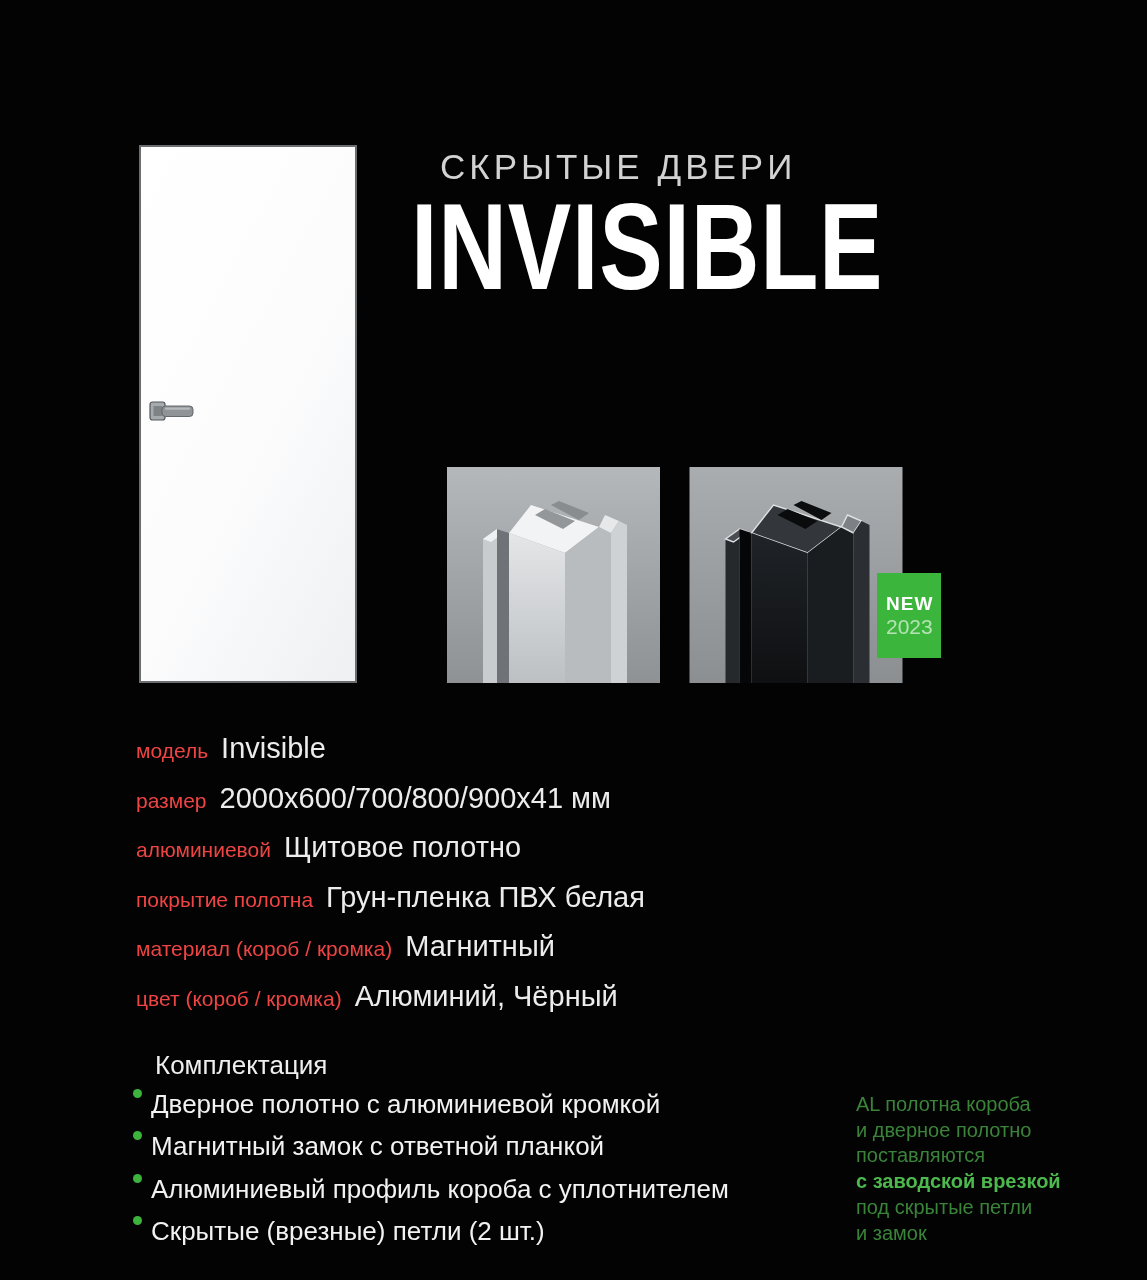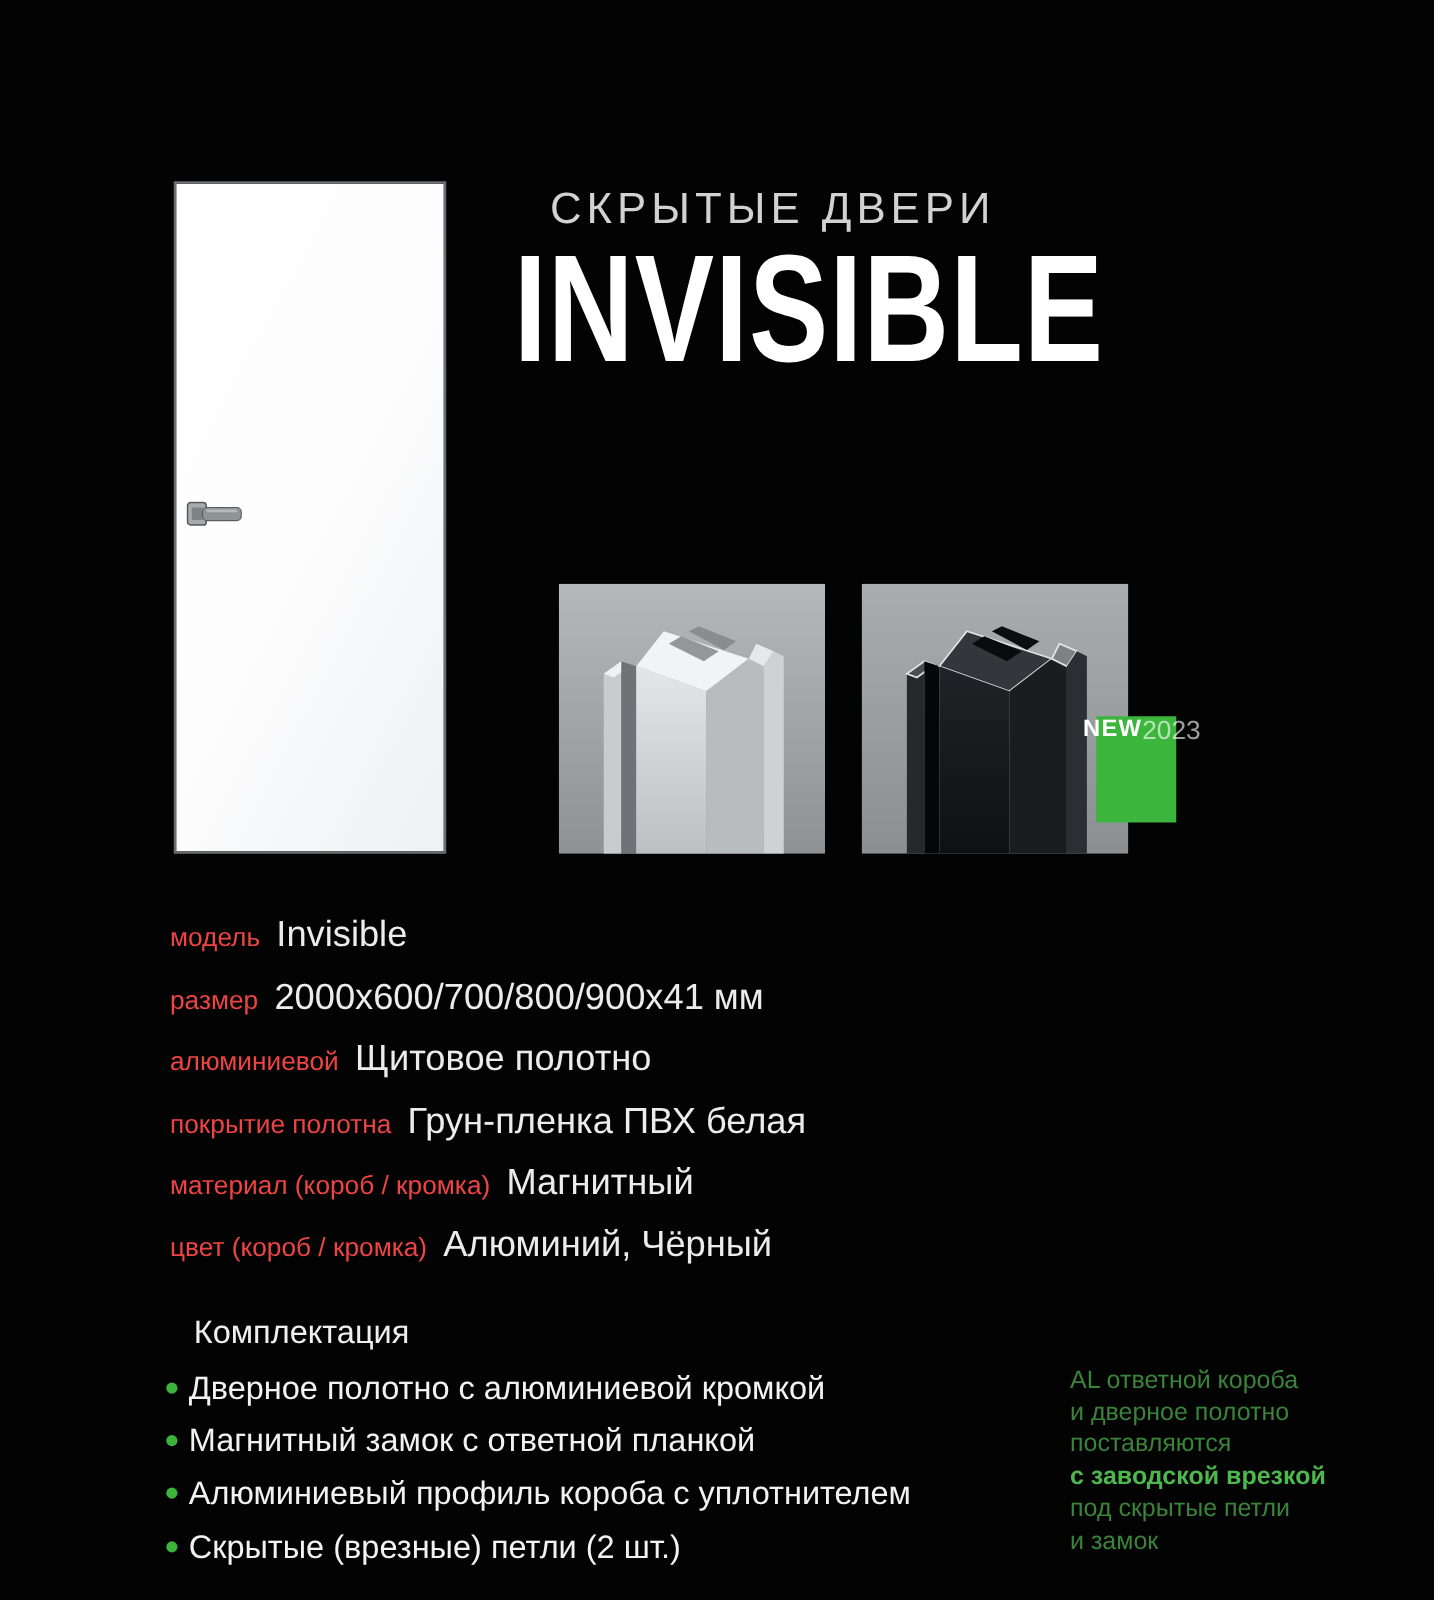--- a/index.html
+++ b/index.html
@@ -56,36 +56,36 @@
   .profile.black .c3 { fill:#7e8184; }
   .profile.black .f4 { fill:#2b2e32; }
   .profile.black .c1, .profile.black .c2, .profile.black .c3 {
     stroke:#dfe2e4; stroke-width:1.4;
   }
 
   
   .badge {
     position:absolute; left:877px; top:573px; width:64px; height:85px;
     background:#3cb53c; z-index:5;
-    display:flex; flex-direction:row; justify-content:center;
+    display:flex; flex-direction:column; justify-content:center;
     padding-left:9px; box-sizing:border-box;
   }
   .badge-l1 { font-weight:bold; color:#ffffff; font-size:19px; letter-spacing:1px; line-height:1.2; }
   .badge-l2 { color:rgba(255,255,255,0.62); font-size:21px; line-height:1.1; }
 
   
   .specs { position:absolute; left:136px; top:726px; }
   .spec-row { line-height:45.6px; white-space:nowrap; }
   .spec-label { font-size:21px; color:#ef4444; margin-right:13px;margin-top:36px; }
   .spec-value { font-size:29px; color:#ececec; }
 
   
   .pkg-heading { position:absolute; left:155px; top:1050px; font-size:26px; color:#efefef;text-align:right; }
   .pkg-list { position:absolute; left:133px; top:1089px; }
-  .pkg-item { display:flex; align-items:center; height:42.4px; }
+  .pkg-item { display:flex; align-items:flex-start; height:42.4px; }
   .dot { width:9px; height:9px; border-radius:50%; background:#3cb43c; margin-right:9px; flex:0 0 auto; }
   .pkg-text { font-size:26px; color:#f2f2f2; white-space:nowrap; }
 
   
   .note { position:absolute; left:856px; top:1092px; }
   .note-line { font-size:20px; line-height:25.7px; color:#3a843a; white-space:nowrap; }
   .note-line.bold { color:#4db84d; font-weight:bold; }
 </style>
 </head>
 <body>
@@ -196,21 +196,21 @@
       <span class="dot"></span>
       <span class="pkg-text">Алюминиевый профиль короба с уплотнителем</span>
     </div>
     <div class="pkg-item">
       <span class="dot"></span>
       <span class="pkg-text">Скрытые (врезные) петли (2 шт.)</span>
     </div>
   </div>
 
   <div class="note">
-    <div class="note-line">AL ответной короба</div>
+    <div class="note-line">AL полотна короба</div>
     <div class="note-line">и дверное полотно</div>
     <div class="note-line">поставляются</div>
     <div class="note-line bold">с заводской врезкой</div>
     <div class="note-line">под скрытые петли</div>
     <div class="note-line">и замок</div>
   </div>
 
 </div>
 
 </body></html>

